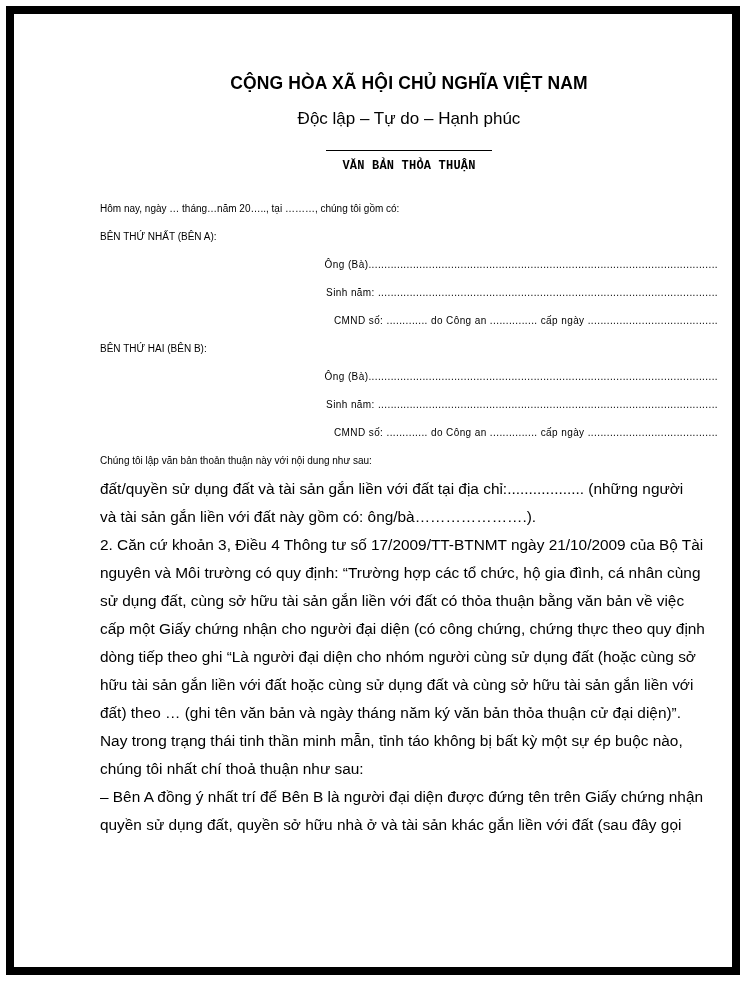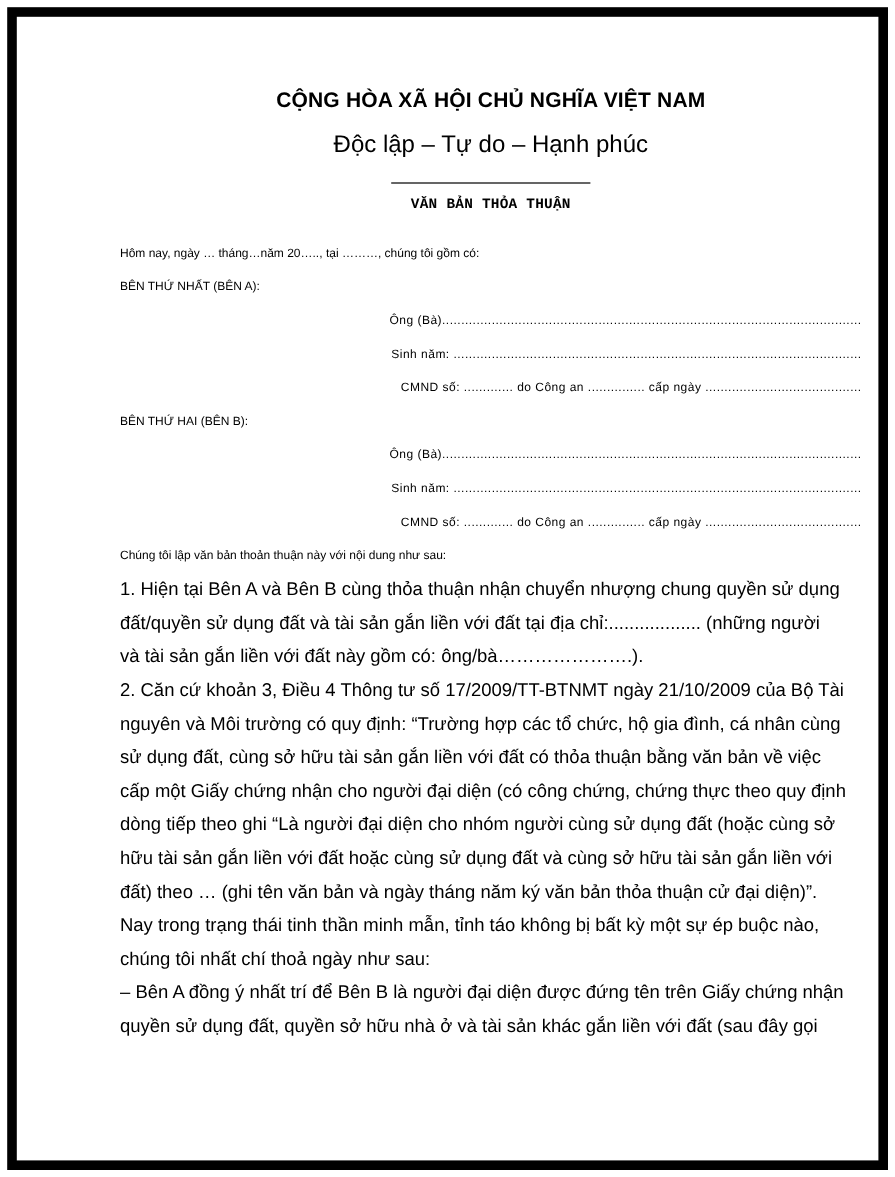--- a/index.html
+++ b/index.html
@@ -48,21 +48,21 @@
     padding-top: 56px;
   }
   .nation-line {
     font-size: 17.5px;
     font-weight: bold;
     letter-spacing: 0.15px;
     line-height: 1.2;
     white-space: nowrap;
   }
   .motto-line {
-    font-size: 20px;
+    font-size: 17px;
     font-weight: normal;
     margin-top: 15px;
     line-height: 1.2;
   }
   .rule-wrap {
     margin-top: 11px;
     height: 12px;
   }
   .rule {
     display: inline-block;
@@ -137,38 +137,37 @@
       <div class="line dots">CMND số: ............. do Công an ............... cấp ngày .........................................</div>
 
       <div class="line">BÊN THỨ HAI (BÊN B):</div>
       <div class="line dots">Ông (Bà)..............................................................................................................</div>
       <div class="line dots">Sinh năm: ...........................................................................................................</div>
       <div class="line dots">CMND số: ............. do Công an ............... cấp ngày .........................................</div>
 
       <div class="line">Chúng tôi lập văn bản thoản thuận này với nội dung như sau:</div>
 
       <div class="para">
-        <span class="jline">1. Hiện tại Bên A và Bên B cùng thỏa thuận nhận chuyển nhượng chung quyền sử dụng</span>
         <span class="jline">đất/quyền sử dụng đất và tài sản gắn liền với đất tại địa chỉ:.................. (những người</span>
         <span class="jline nojust">và tài sản gắn liền với đất này gồm có: ông/bà………………….).</span>
       </div>
 
       <div class="para">
         <span class="jline">2. Căn cứ khoản 3, Điều 4 Thông tư số 17/2009/TT-BTNMT ngày 21/10/2009 của Bộ Tài</span>
         <span class="jline">nguyên và Môi trường có quy định: “Trường hợp các tổ chức, hộ gia đình, cá nhân cùng</span>
         <span class="jline">sử dụng đất, cùng sở hữu tài sản gắn liền với đất có thỏa thuận bằng văn bản về việc</span>
         <span class="jline">cấp một Giấy chứng nhận cho người đại diện (có công chứng, chứng thực theo quy định</span>
         <span class="jline">dòng tiếp theo ghi “Là người đại diện cho nhóm người cùng sử dụng đất (hoặc cùng sở</span>
         <span class="jline">hữu tài sản gắn liền với đất hoặc cùng sử dụng đất và cùng sở hữu tài sản gắn liền với</span>
         <span class="jline nojust">đất) theo … (ghi tên văn bản và ngày tháng năm ký văn bản thỏa thuận cử đại diện)”.</span>
       </div>
 
       <div class="para">
         <span class="jline">Nay trong trạng thái tinh thần minh mẫn, tỉnh táo không bị bất kỳ một sự ép buộc nào,</span>
-        <span class="jline nojust">chúng tôi nhất chí thoả ngày như sau:</span>
+        <span class="jline nojust">chúng tôi nhất chí thoả thuận như sau:</span>
       </div>
 
       <div class="para">
         <span class="jline">– Bên A đồng ý nhất trí để Bên B là người đại diện được đứng tên trên Giấy chứng nhận</span>
         <span class="jline">quyền sử dụng đất, quyền sở hữu nhà ở và tài sản khác gắn liền với đất (sau đây gọi</span>
       </div>
 
     </div>
   </div>
 </div>

